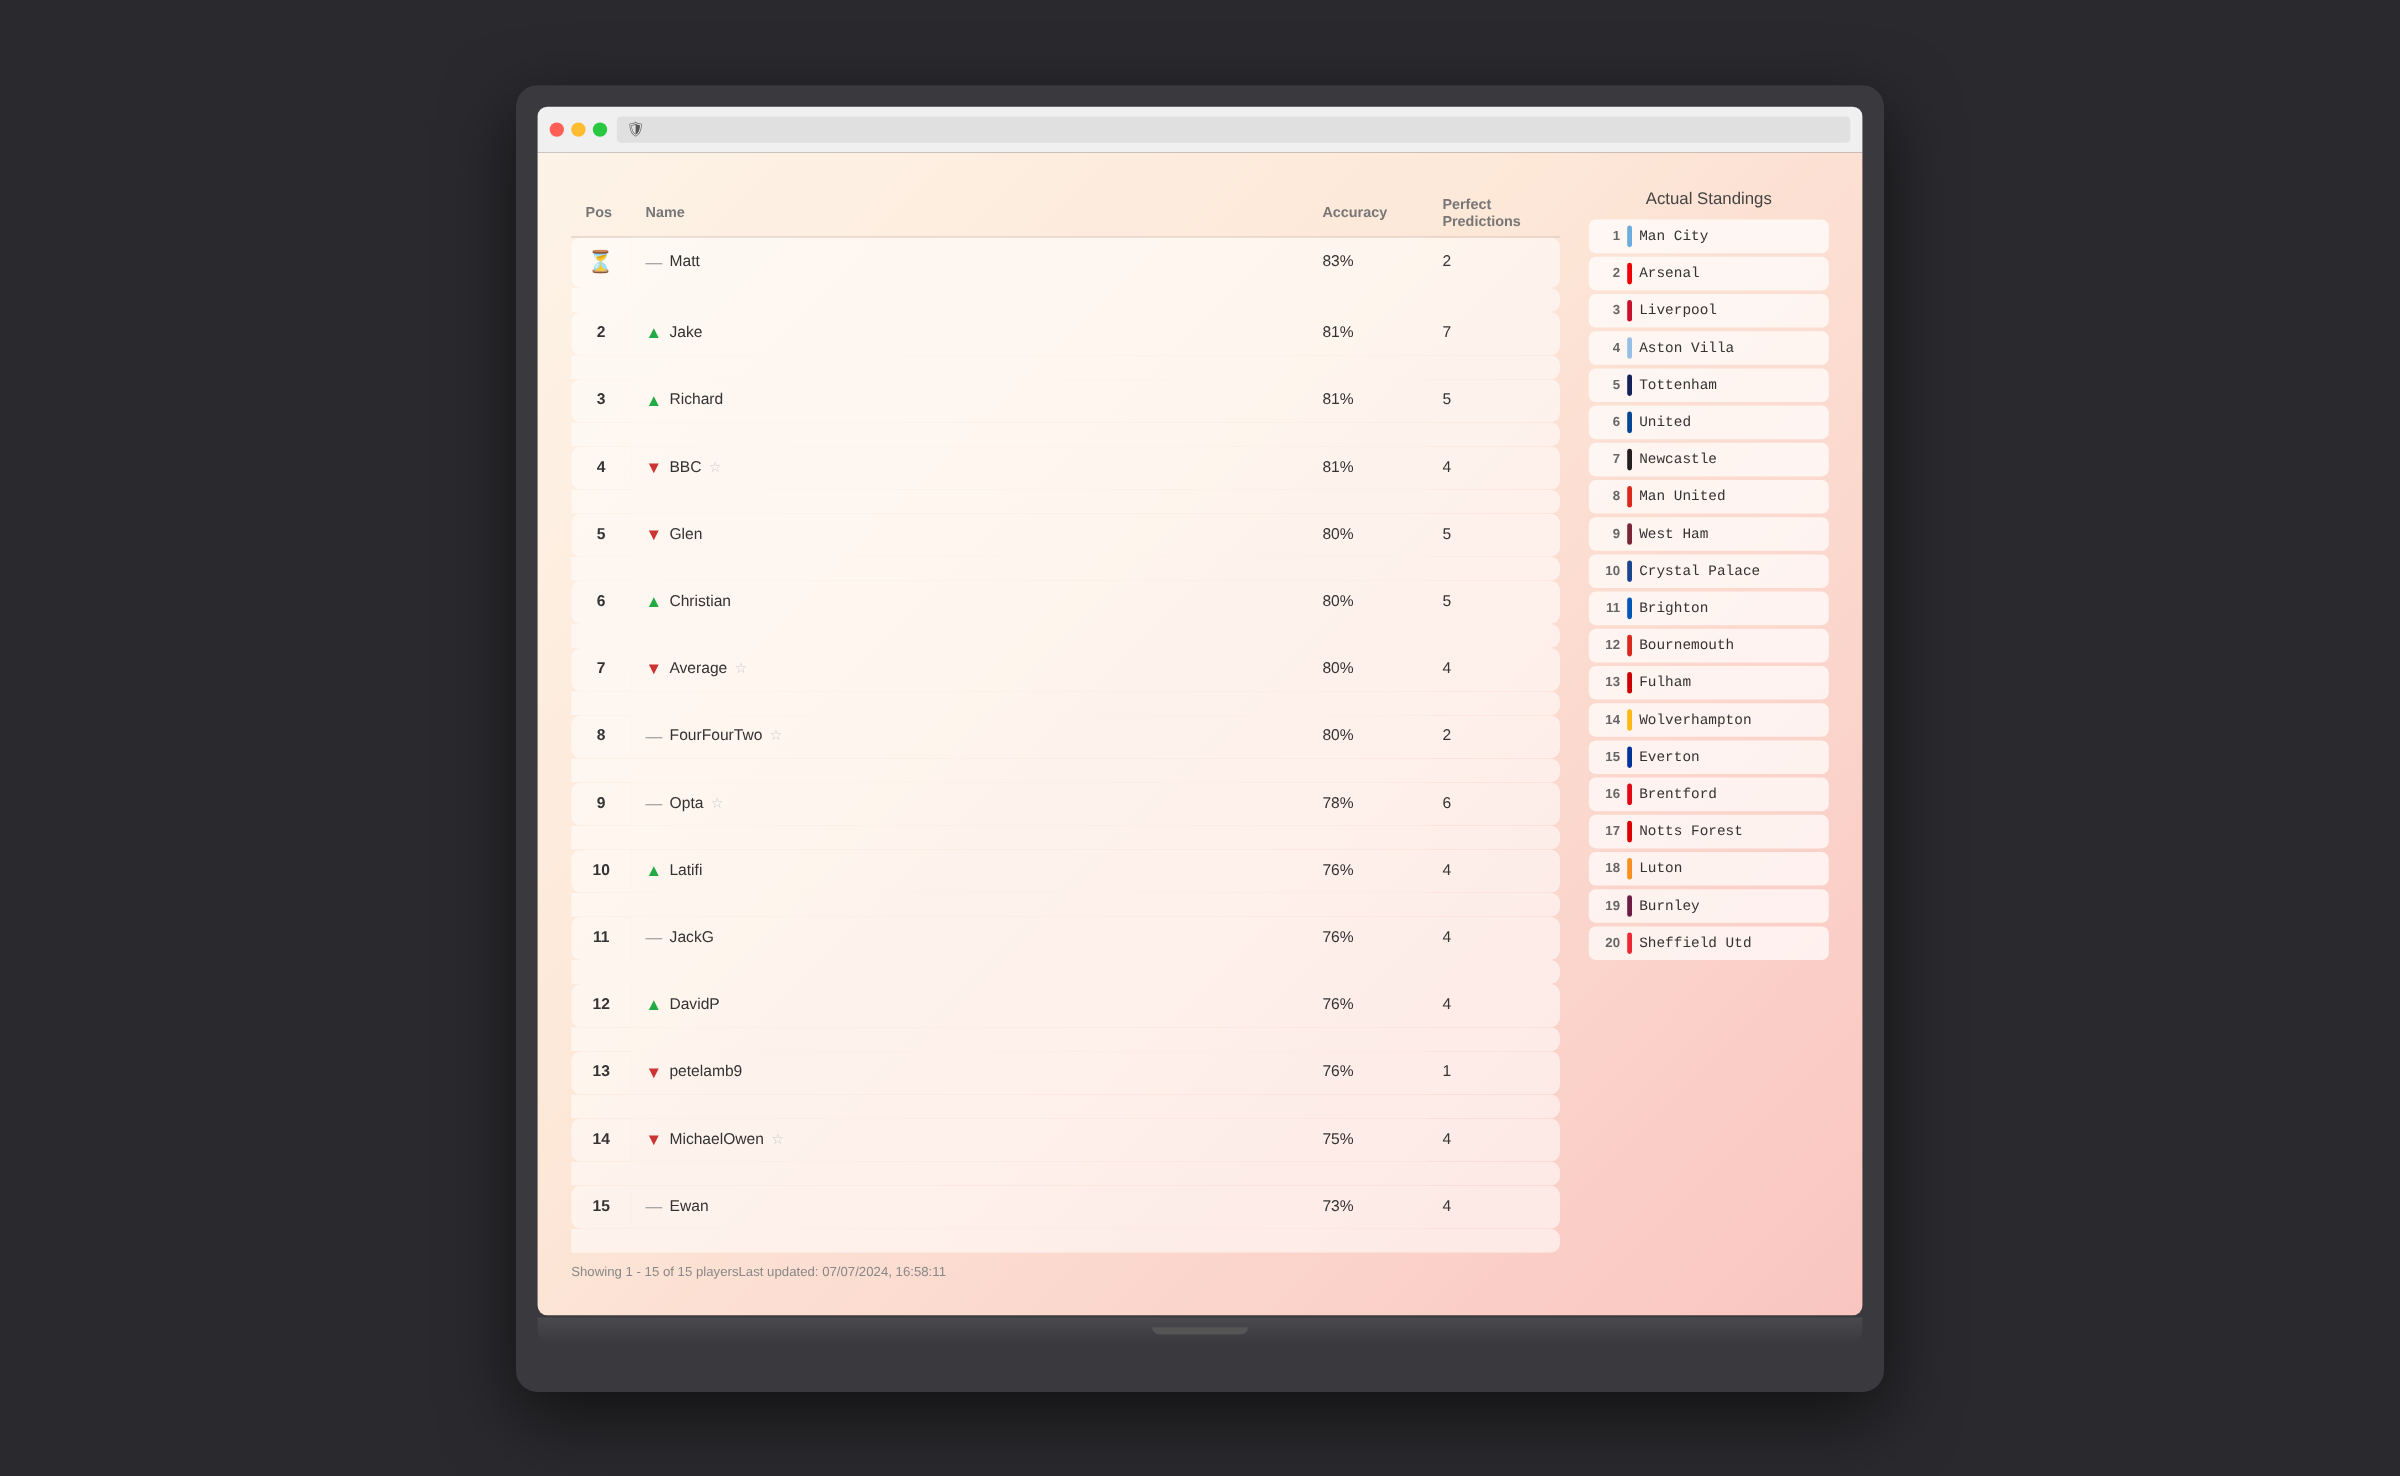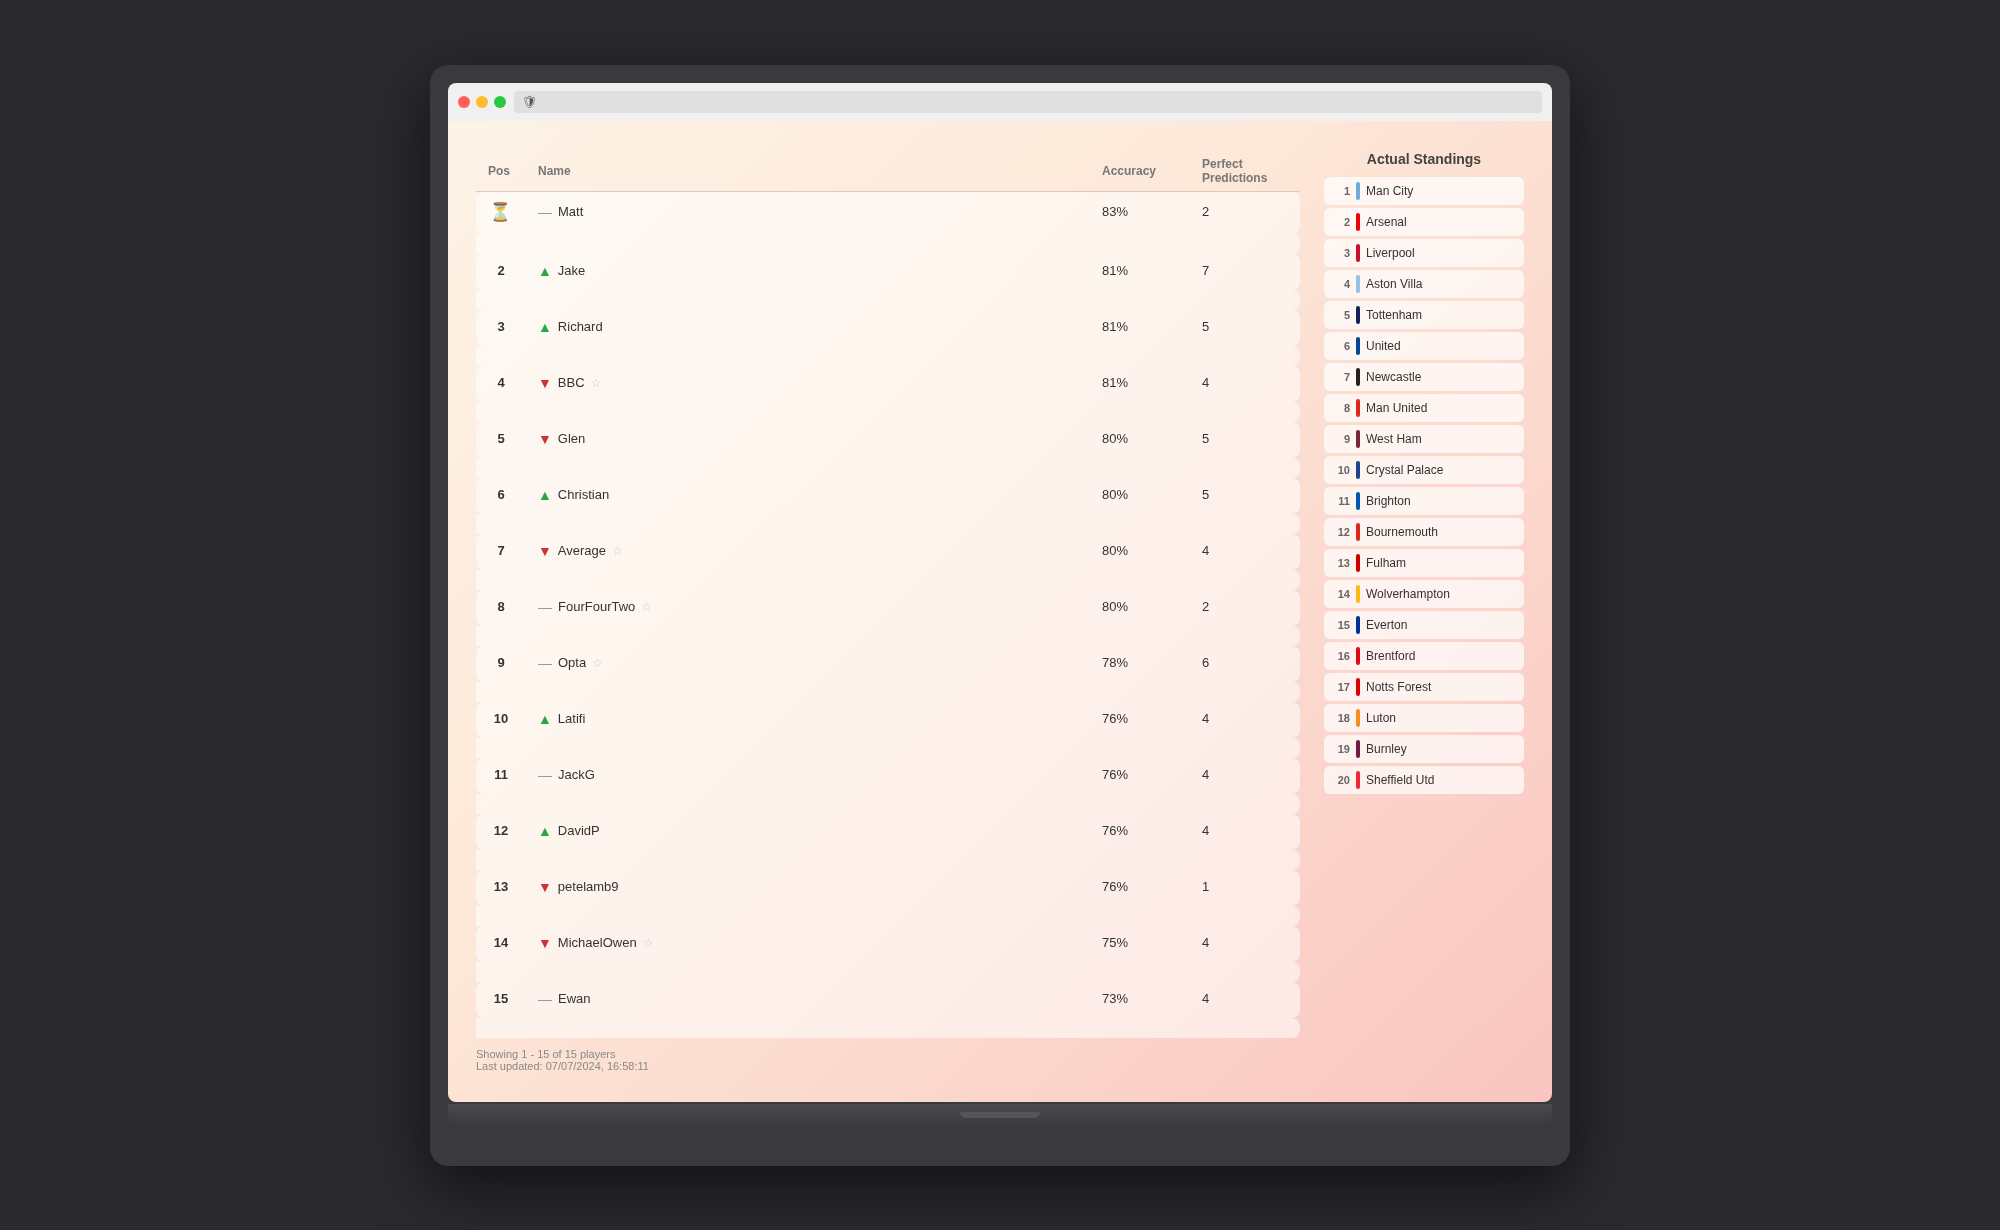--- a/index.html
+++ b/index.html
@@ -120,33 +120,32 @@
       display: flex;
       align-items: center;
       gap: 6px;
       font-weight: 500;
     }
     .star-icon { color: #ccc; font-size: 12px; cursor: pointer; }
     .acc-cell { color: #444; }
     .pred-cell { color: #444; }
     .table-footer {
       display: flex;
-      justify-content: flex-end;
+      justify-content: flex-start;
       margin-top: 10px;
       font-size: 11px;
       color: #888;
-      flex-direction: column;
     }
     .sidebar {
       width: 200px;
       flex-shrink: 0;
     }
     .sidebar-title {
       font-size: 14px;
-      font-weight: 700;
+      font-weight: 400;
       color: #444;
       text-align: center;
       margin-bottom: 10px;
     }
     .standings-list {
       display: flex;
       flex-direction: column;
       gap: 3px;
     }
     .standing-item {
@@ -169,20 +168,21 @@
     }
     .team-color-bar {
       width: 4px;
       height: 18px;
       border-radius: 2px;
       flex-shrink: 0;
     }
     .team-name {
       flex: 1;
       font-weight: 500;
+      font-family: Liberation Mono, monospace;
     }
     .laptop-base {
       height: 22px;
       background: linear-gradient(to bottom, #4a4a4e, #3a3a3e);
       border-radius: 0 0 12px 12px;
       margin-top: 2px;
       display: flex;
       justify-content: center;
       align-items: center;
     }

